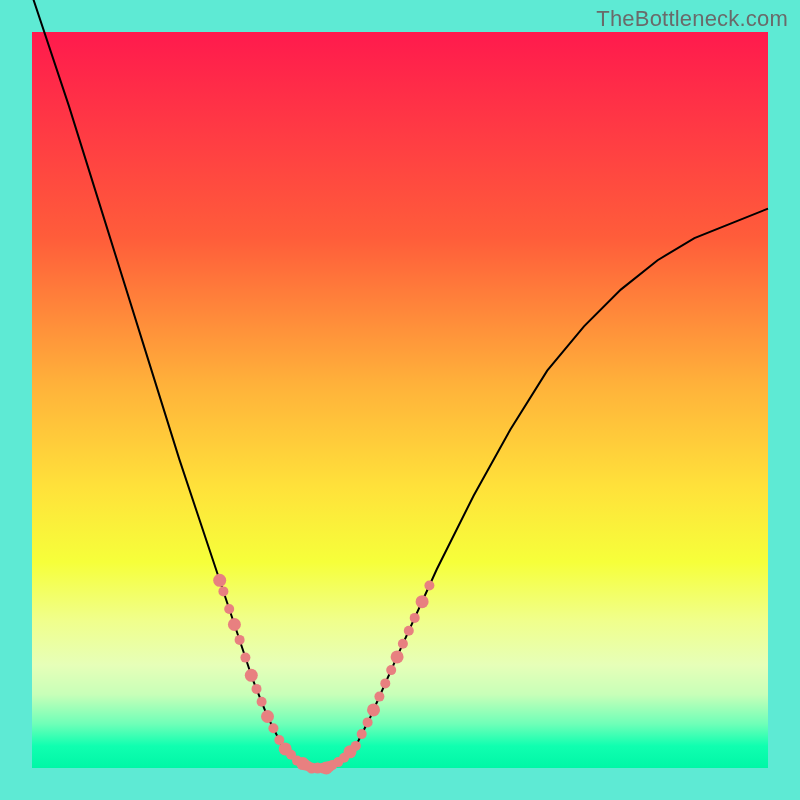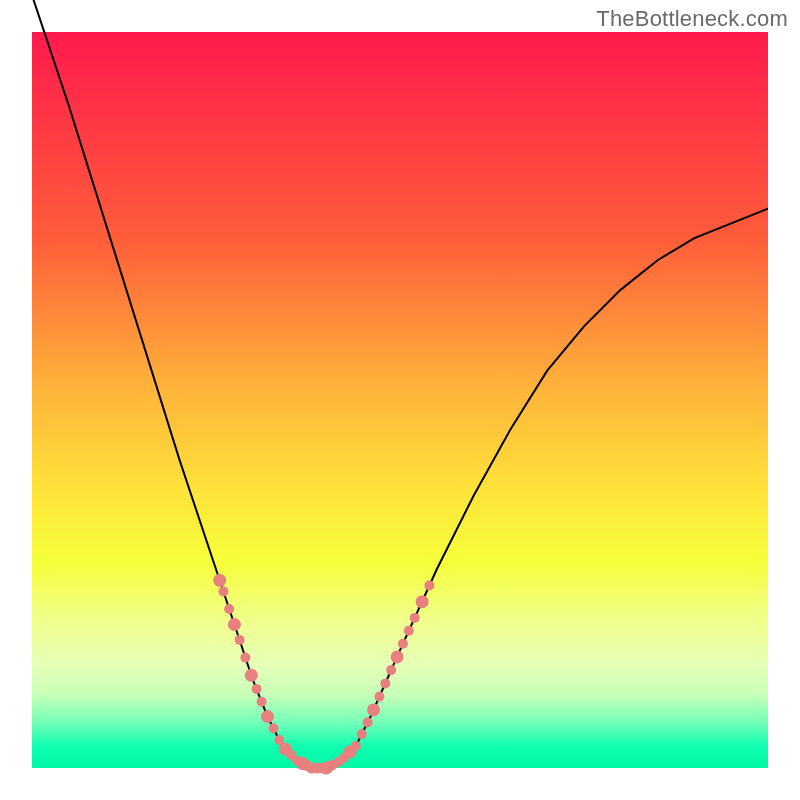--- a/index.html
+++ b/index.html
@@ -8,21 +8,21 @@
     width: 800px;
     height: 800px;
     overflow: hidden;
     font-family: Arial, Helvetica, sans-serif;
     background: #000;
   }
   .frame {
     position: relative;
     width: 800px;
     height: 800px;
-    background: #ffffff;
+    background: #5eead4;
   }
   .plot {
     position: absolute;
     left: 32px;
     top: 32px;
     width: 736px;
     height: 736px;
     background: linear-gradient(
       to bottom,
       #ff1a4d 0%,

